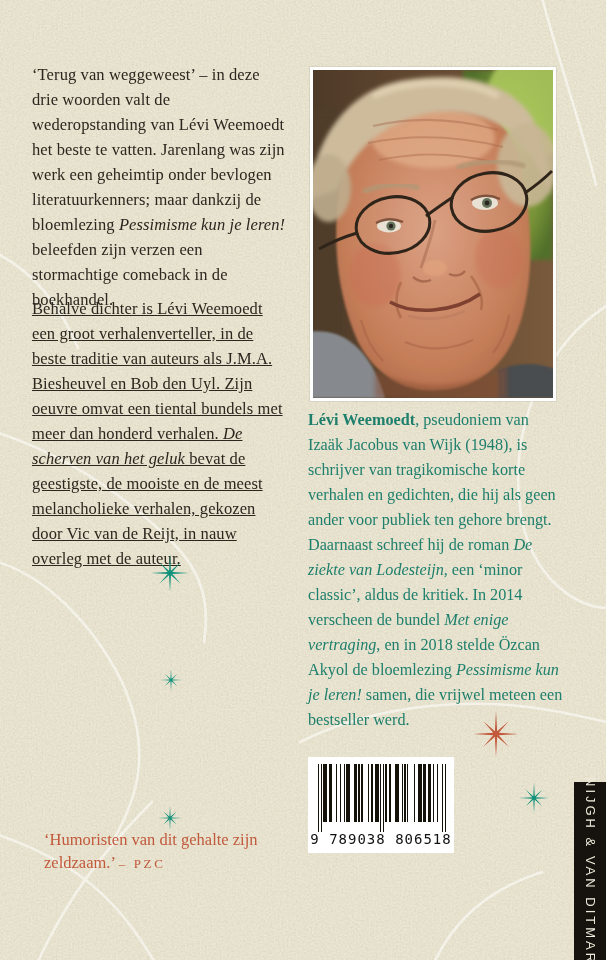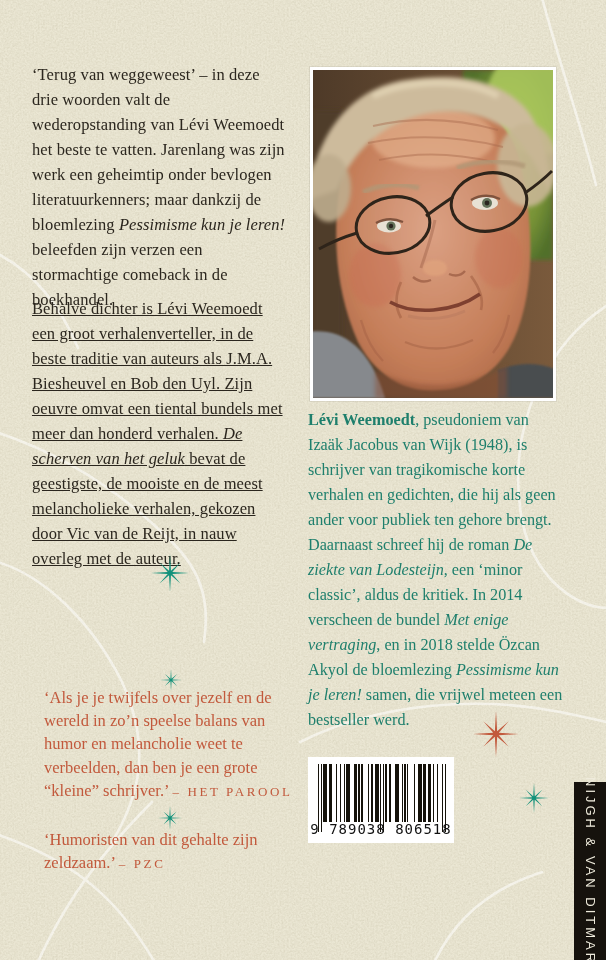--- a/index.html
+++ b/index.html
@@ -38,21 +38,21 @@
   .photo-frame{
     position:absolute; left:310px; top:67px; width:240px; height:328px;
     margin:0; background:#fff; padding:3px;
     box-shadow:0 0 0 1px rgba(0,0,0,.06);
   }
   .photo-frame svg{display:block;}
   .star{position:absolute;}
   .star-teal{fill:var(--teal-star);}
   .star-orange{fill:var(--orange);}
   .barcode{
-    position:absolute; left:308px; top:757px; width:146px; height:86px;
+    position:absolute; left:308px; top:757px; width:146px; height:96px;
     background:var(--barcode-bg);
   }
   .barcode svg{position:absolute; left:10px; top:7px; width:128px; height:68px; fill:#141109;}
   .barcode-number{
     position:absolute; left:0; right:0; bottom:6px; text-align:center;
     font-family:"DejaVu Sans Mono", monospace; font-size:14px; color:#111;
     letter-spacing:1px;
   }
   .publisher-bar{
     position:absolute; left:574px; top:782px; width:32px; height:178px;
@@ -207,21 +207,20 @@
   <svg class="star star-teal" style="left:158px;top:805px" width="24" height="26">
       <use href="#star8"></use>
     </svg>
   <svg class="star star-orange" style="left:473px;top:708px" width="46" height="52">
       <use href="#star8"></use>
     </svg>
   <svg class="star star-teal" style="left:519px;top:780px" width="30" height="36">
       <use href="#star8"></use>
     </svg>
 
-  <div class="quote pos-q2"><span class="q-text">‘Als je je twijfels over jezelf en de wereld in zo’n speelse balans van humor en melancholie weet te verbeelden, dan ben je een grote “kleine” schrijver.’ </span><span class="q-source">– HET PAROOL</span></div>
   <div class="quote pos-q3"><span class="q-text">‘Humoristen van dit gehalte zijn zeldzaam.’ </span><span class="q-source">– PZC</span></div>
 
   <div class="barcode">
     <svg shape-rendering="crispEdges" preserveAspectRatio="none" viewBox="0 0 95 64">
         <rect x="0" y="0" width="1.03" height="64"></rect>
         <rect x="2" y="0" width="1.03" height="64"></rect>
         <rect x="4" y="0" width="1.03" height="55"></rect>
         <rect x="5" y="0" width="1.03" height="55"></rect>
         <rect x="6" y="0" width="1.03" height="55"></rect>
         <rect x="8" y="0" width="1.03" height="55"></rect>

